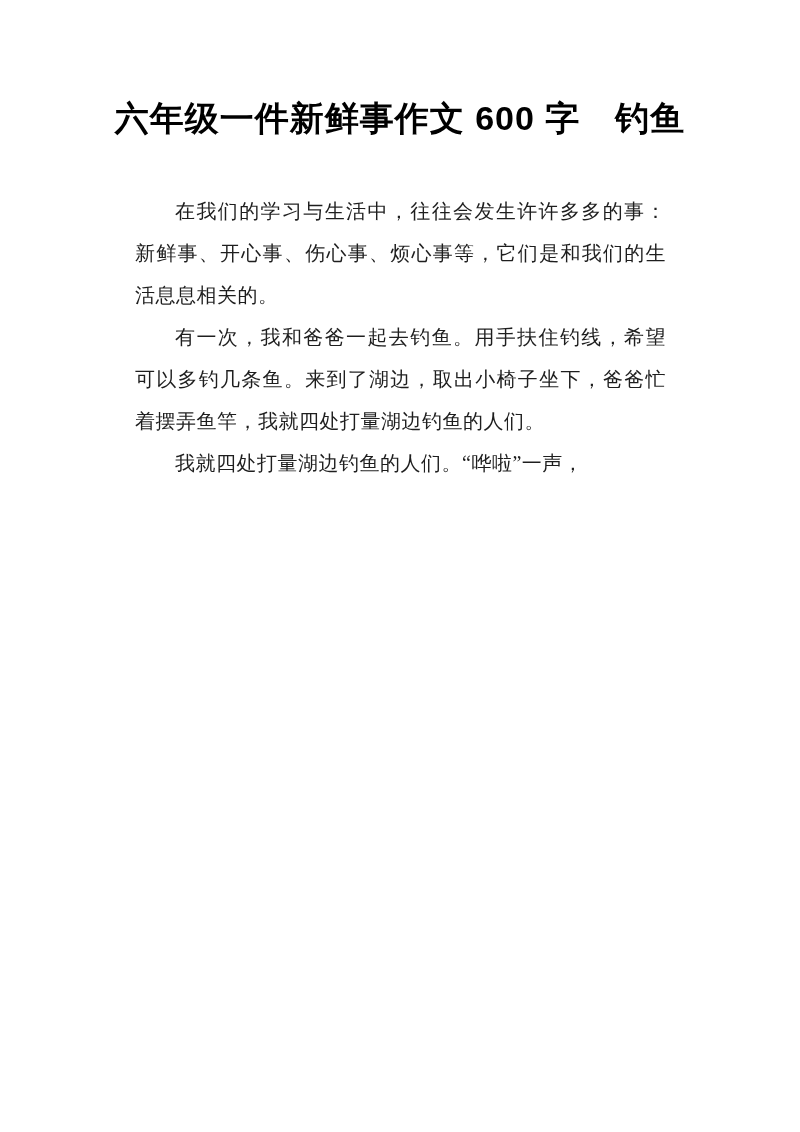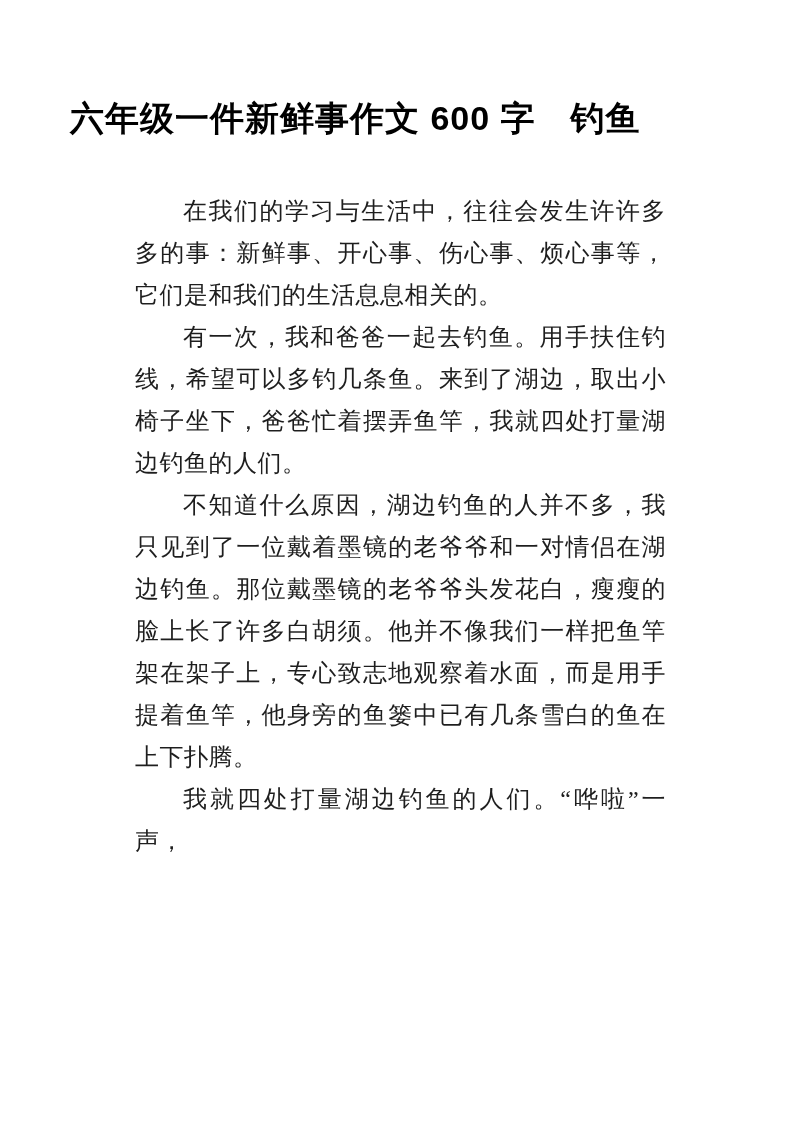--- a/index.html
+++ b/index.html
@@ -12,50 +12,49 @@
     width: 800px;
     height: 1132px;
     margin: 0 auto;
     background: #ffffff;
     overflow: hidden;
     box-sizing: border-box;
   }
   .doc-title {
     margin: 0;
     padding: 96px 70px 0 70px;
-    text-align: left;
+    text-align: center;
     font-family: "Liberation Sans", "DejaVu Sans", sans-serif;
     font-weight: bold;
     font-size: 34px;
     line-height: 44px;
     color: #000000;
     letter-spacing: 1px;
     white-space: pre-wrap;
   }
   .essay-body {
     margin-top: 50px;
     padding: 0 134px 0 135px;
     box-sizing: border-box;
   }
   .essay-body p {
     margin: 0;
     font-family: "Liberation Serif", "DejaVu Serif", serif;
-    font-size: 24px;
+    font-size: 20px;
     line-height: 42px;
     color: #1e1e1e;
     text-align: justify;
     text-justify: inter-ideograph;
     text-indent: 2em;
     letter-spacing: 0.5px;
   }
 </style>
 </head>
 <body>
 
 <div class="page">
   <h1 class="doc-title">六年级一件新鲜事作文 600 字　钓鱼</h1>
   <div class="essay-body">
       <p>在我们的学习与生活中，往往会发生许许多多的事：新鲜事、开心事、伤心事、烦心事等，它们是和我们的生活息息相关的。</p>
       <p>有一次，我和爸爸一起去钓鱼。用手扶住钓线，希望可以多钓几条鱼。来到了湖边，取出小椅子坐下，爸爸忙着摆弄鱼竿，我就四处打量湖边钓鱼的人们。</p>
-      <p>不知道什么原因，湖边钓鱼的人并不多，我只见到了一位戴着墨镜的老爷爷和一对情侣在湖边钓鱼。那位戴墨镜的老爷爷头发花白，瘦瘦的脸上长了许多白胡须。他并不像我们一样把鱼竿架在架子上，专心致志地观察着水面，而是用手提着鱼竿，他身旁的鱼篓中已有几条雪白的鱼在上下扑腾。</p>
       <p>我就四处打量湖边钓鱼的人们。“哗啦”一声，</p>
     </div>
 </div>
 
 </body></html>

